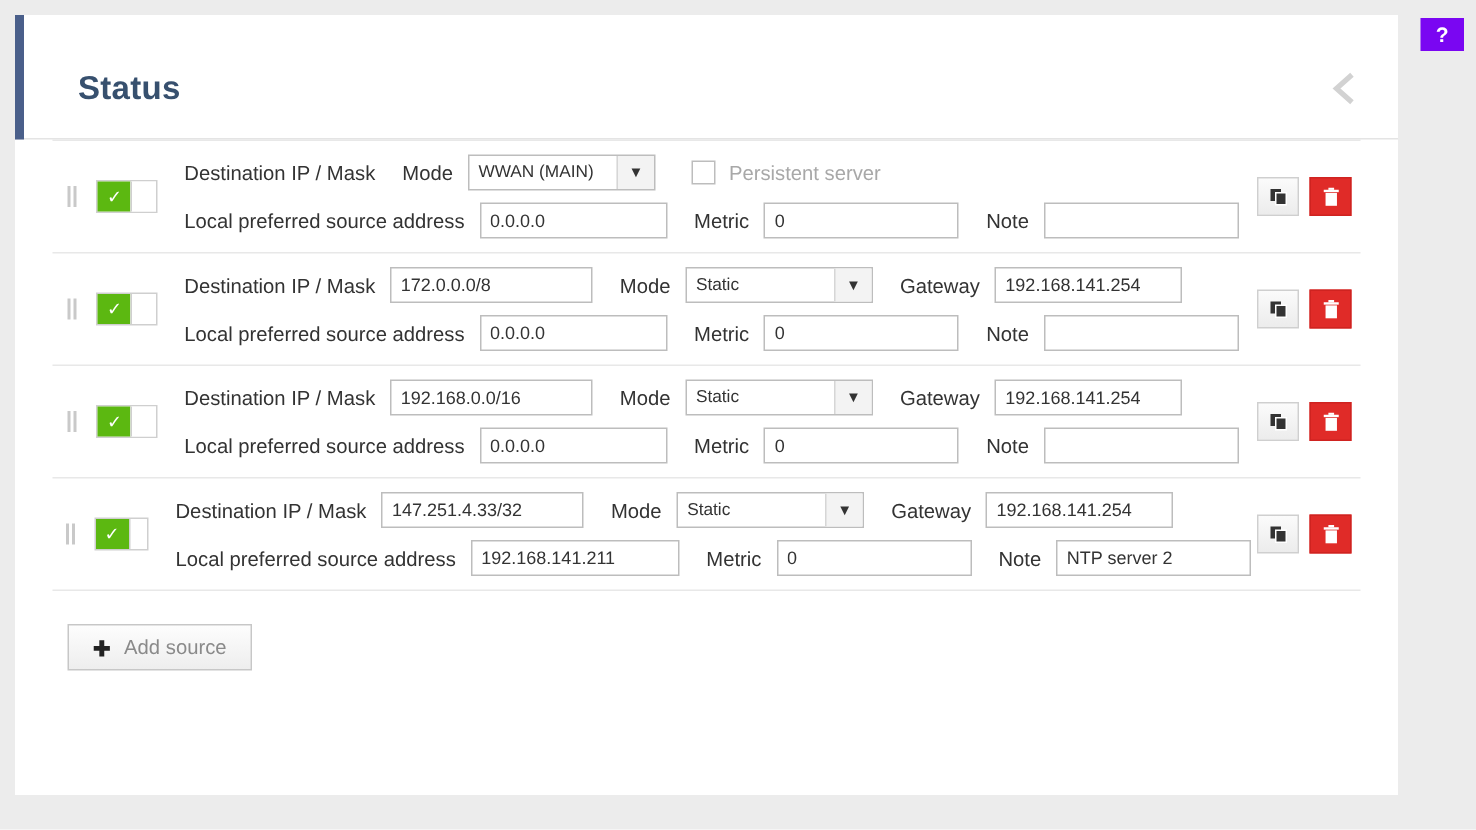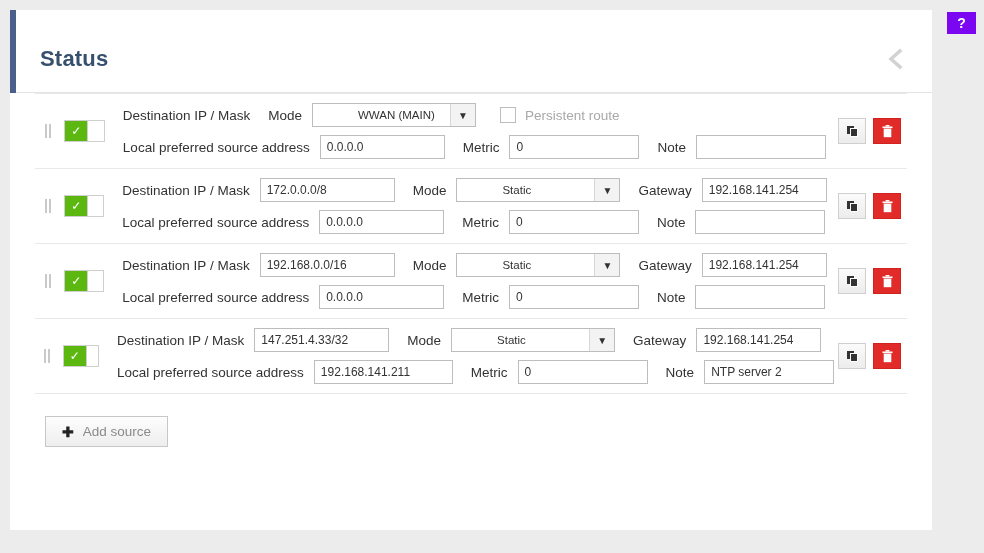--- a/index.html
+++ b/index.html
@@ -41,21 +41,21 @@
   .accent-bar {
     position: absolute;
     left: 0;
     top: 0;
     width: 6px;
     height: 83px;
     background: #4a5f8a;
   }
   .status-title {
     position: absolute;
-    left: 30px;
+    left: 42px;
     top: 36px;
     font-size: 22px;
     color: #37506e;
     font-weight: bold;
     letter-spacing: 0.2px;
   }
   .collapse-chevron {
     position: absolute;
     right: 22px;
     top: 36px;
@@ -202,21 +202,20 @@
     outline: none;
   }
 
   .sel-wrap {
     display: flex;
     height: 24px;
     border: 1px solid #bdbdbd;
     box-sizing: border-box;
     background: #ffffff;
     cursor: pointer;
-    padding-left: 39px;
   }
   .sel-val {
     width: 92px;
     font-size: 11.5px;
     color: #333333;
     display: flex;
     align-items: center;
     padding-left: 6px;
     white-space: nowrap;
     overflow: hidden;
@@ -332,21 +331,21 @@
             </div>
             <div class="fields">
               <div class="field-line">
                 <span class="lbl">Destination IP / Mask</span>
                 <span class="lbl" style="margin-left:18px">Mode</span>
                 <div class="sel-wrap" style="margin-left:10px">
                   <span class="sel-val">WWAN (MAIN)</span>
                   <span class="sel-arrow">▼</span>
                 </div>
                 <span class="chk-box" style="margin-left:24px"></span>
-                <span class="lbl dim" style="margin-left:9px">Persistent route</span>
+                <span class="lbl dim" style="margin-left:9px">Persistent server</span>
               </div>
               <div class="field-line">
                 <span class="lbl">Local preferred source address</span>
                 <input class="txt" style="width: 125px; margin-left: 10px;" value="0.0.0.0">
                 <span class="lbl" style="margin-left:18px">Metric</span>
                 <input class="txt" style="width: 130px; margin-left: 10px;" value="0">
                 <span class="lbl" style="margin-left:18px">Note</span>
                 <input class="txt" style="width: 130px; margin-left: 10px;" value="">
               </div>
             </div>

